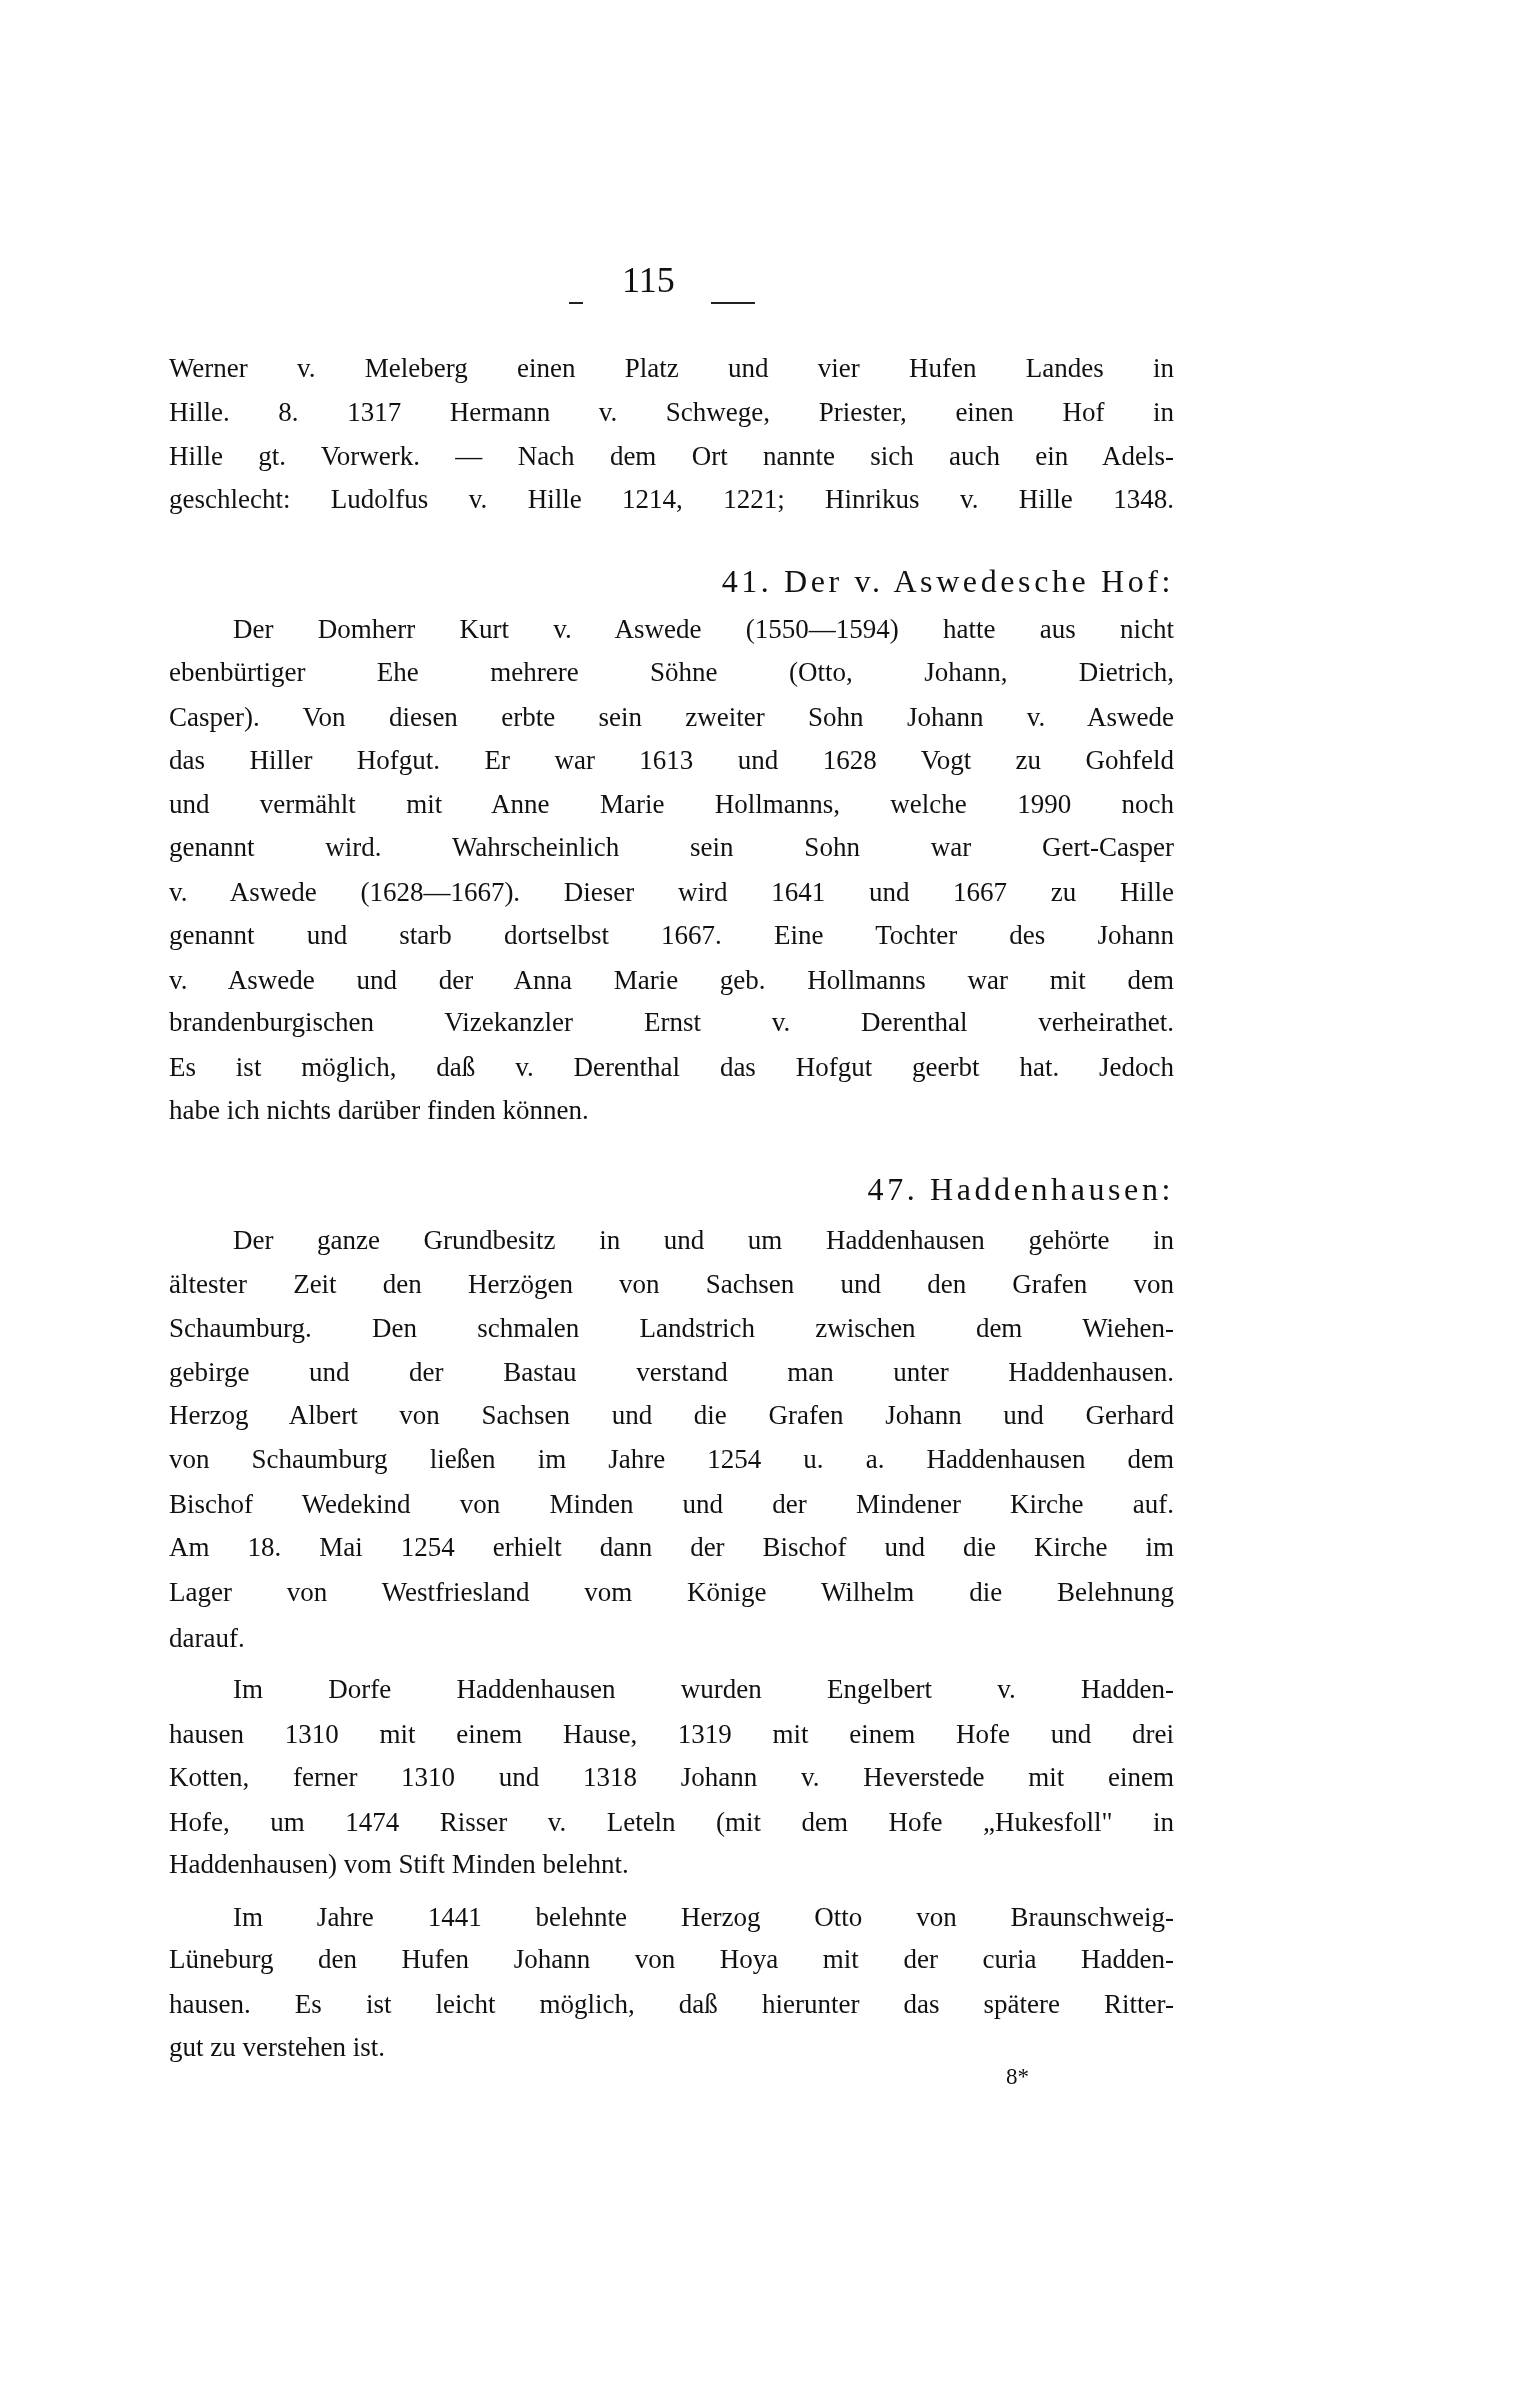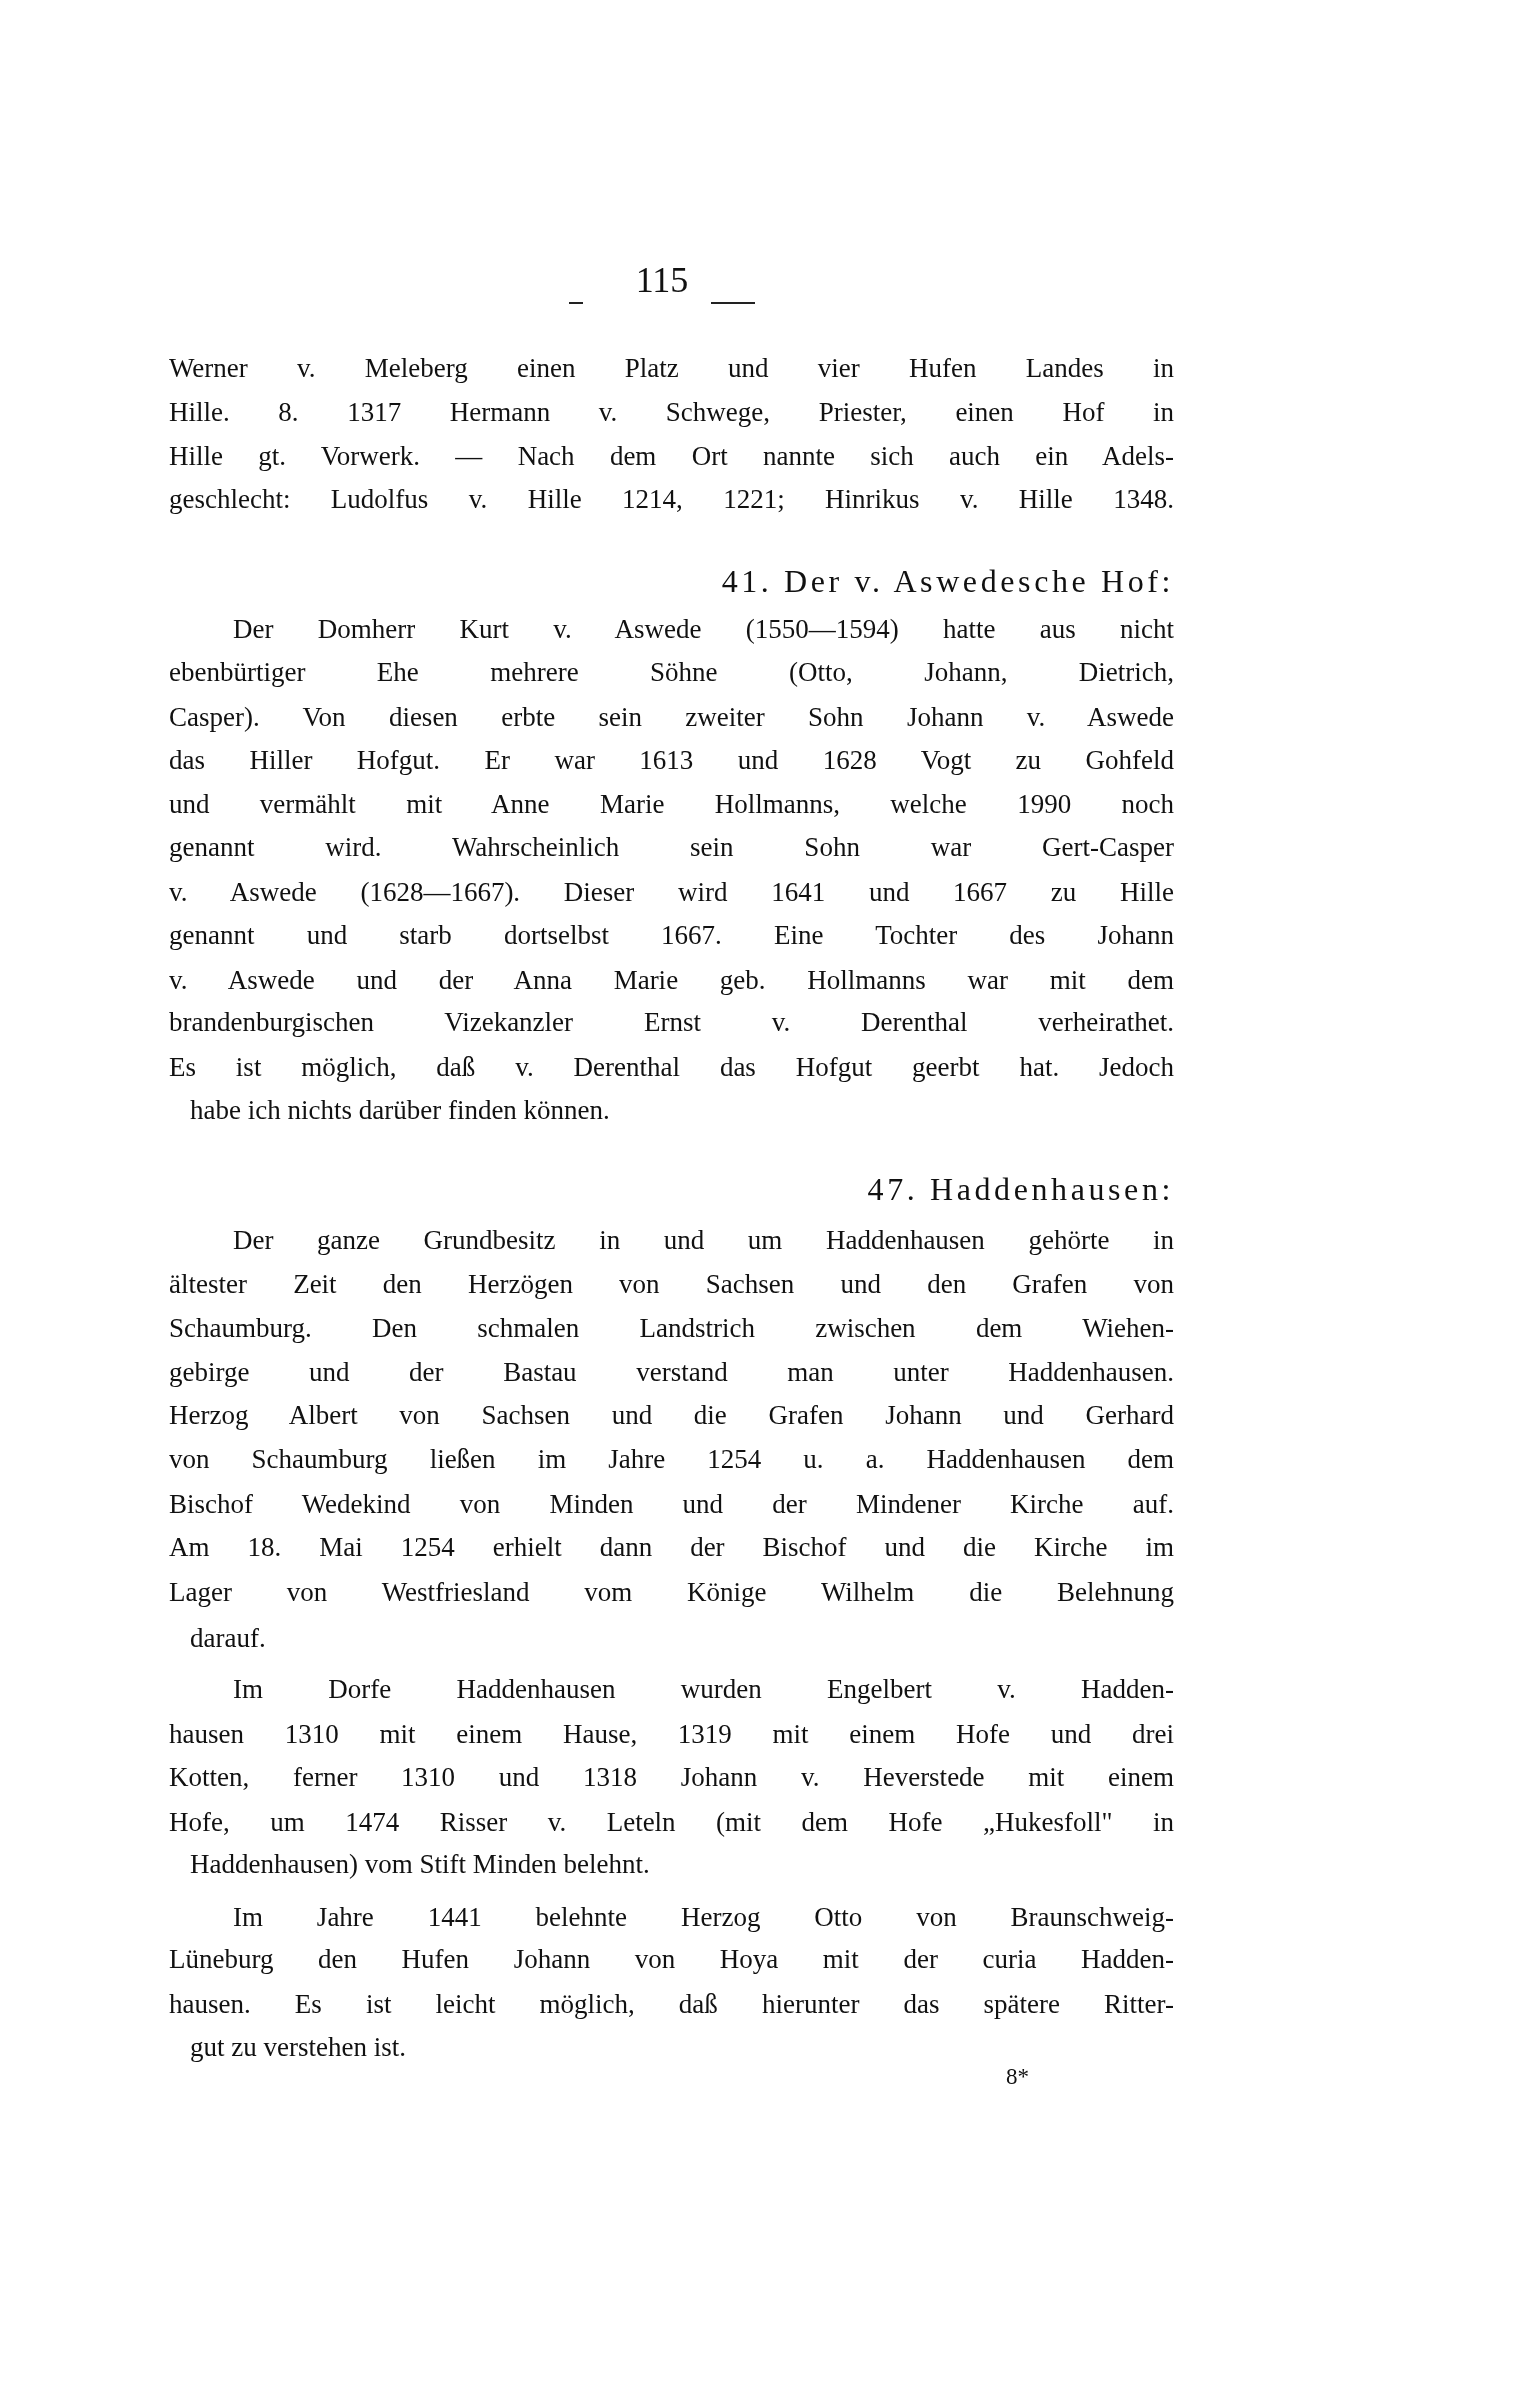--- a/index.html
+++ b/index.html
@@ -1,26 +1,26 @@
 <!DOCTYPE html>
 <html style="font-size:14.2px"><head>
 <meta charset="utf-8">
 <style>
   html, body { margin: 0; padding: 0; background: #ffffff; }
   body { width: 1534px; height: 2401px; position: relative; overflow: hidden;
          font-family: "Liberation Serif", "DejaVu Serif", serif; color: #111; }
-  .page-number { position: absolute; left: 622px; top: 259px; width: 80px; text-align: center;
+  .page-number { position: absolute; left: 622px; top: 259px; width: 80px; 
                  font-size: 36px; line-height: 43px; }
   .dash { position: absolute; top: 302px; height: 1.8px; background: #222; }
   .line { position: absolute; left: 169px; width: 1005px; font-size: 27px; line-height: 41px;
           text-align: justify; text-align-last: justify; white-space: nowrap; }
   .line.last { text-align-last: left; }
   .line.indent { left: 233px; width: 941px; }
   .line span.jus { display: block; text-align: justify; text-align-last: justify; white-space: normal; }
-  .line.last span.jus { text-align-last: left; margin-left: 21px; }
+  .line.last span.jus { text-align-last: left; }
   .heading { position: absolute; font-size: 32px; line-height: 41px; letter-spacing: 3.6px;
              white-space: nowrap; text-align: right; left: 169px; width: 1005px; }
   .signature { position: absolute; left: 1006px; top: 2063px; font-size: 23px; line-height: 27px; }
 </style>
 </head>
 <body>
 
 <div>
   <div class="page-number">115</div>
   <div class="dash" style="left:569px;width:14.2px;"></div>

